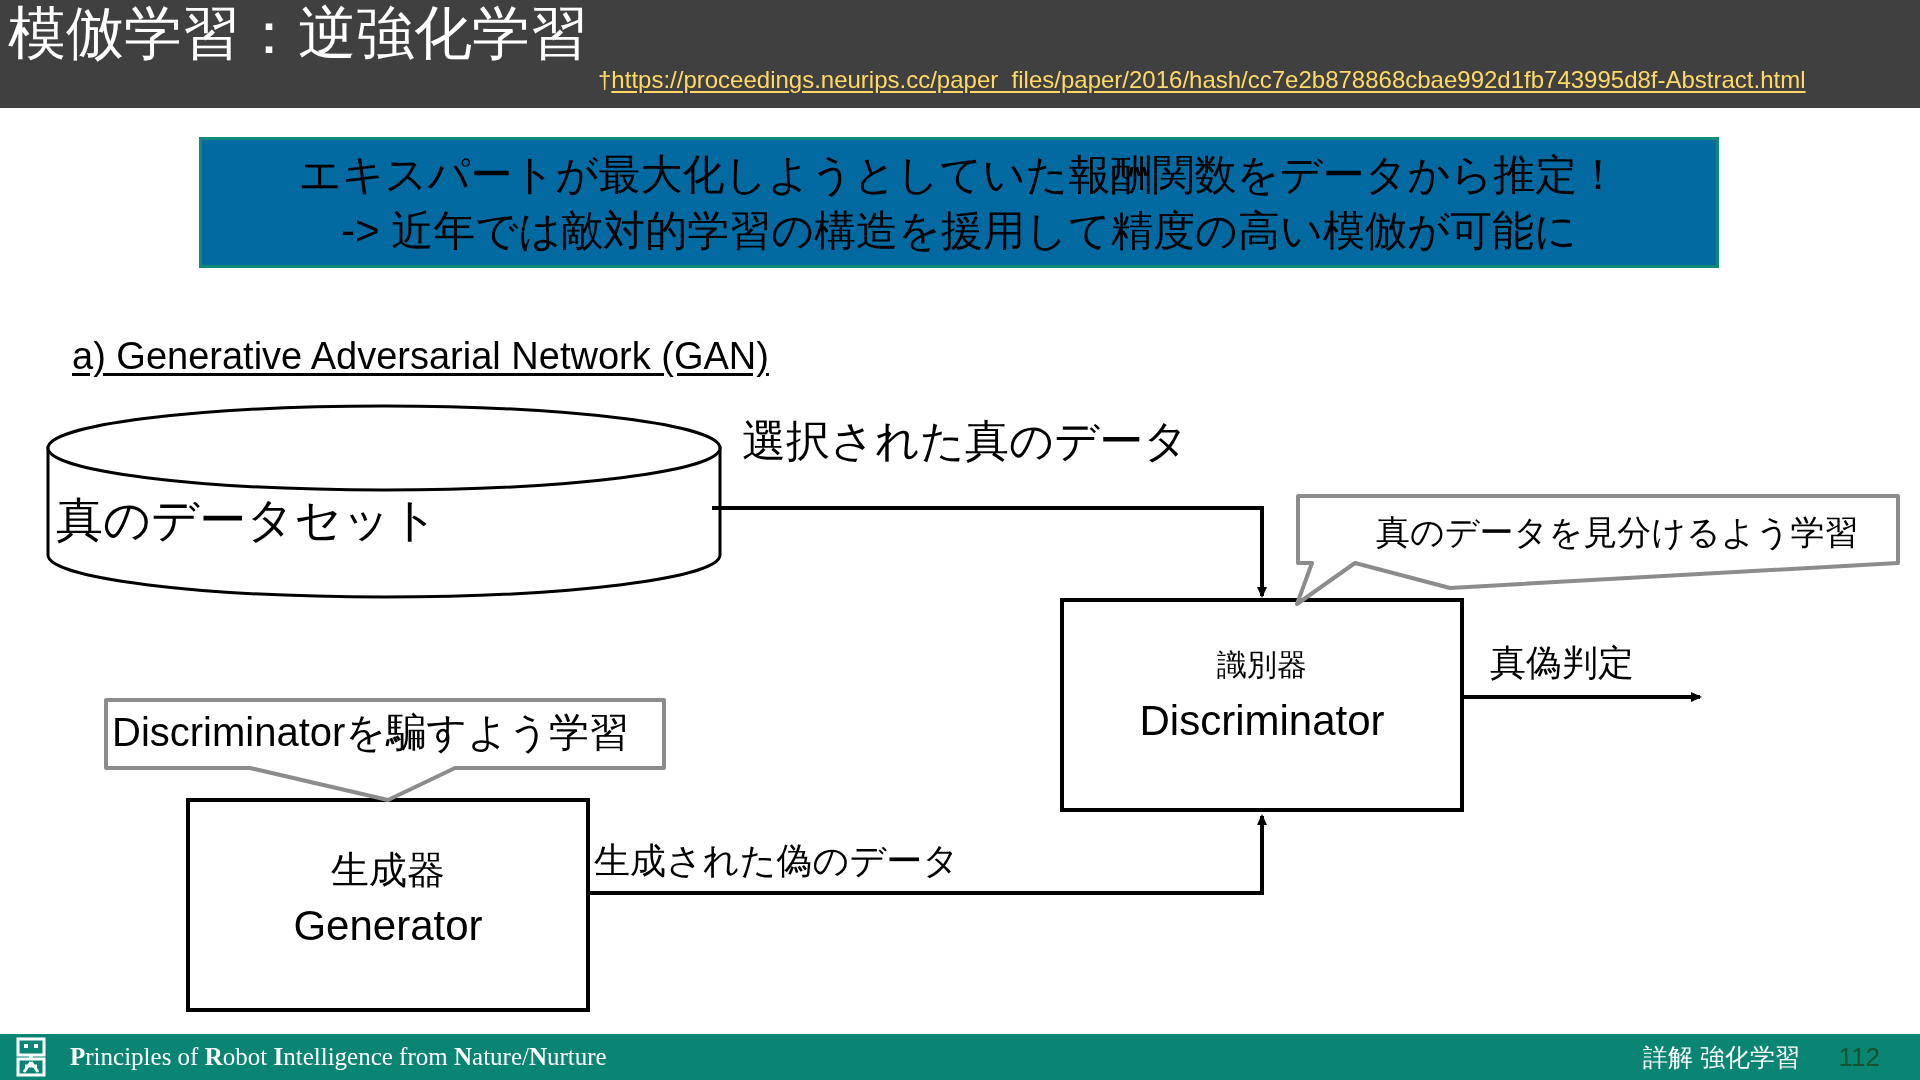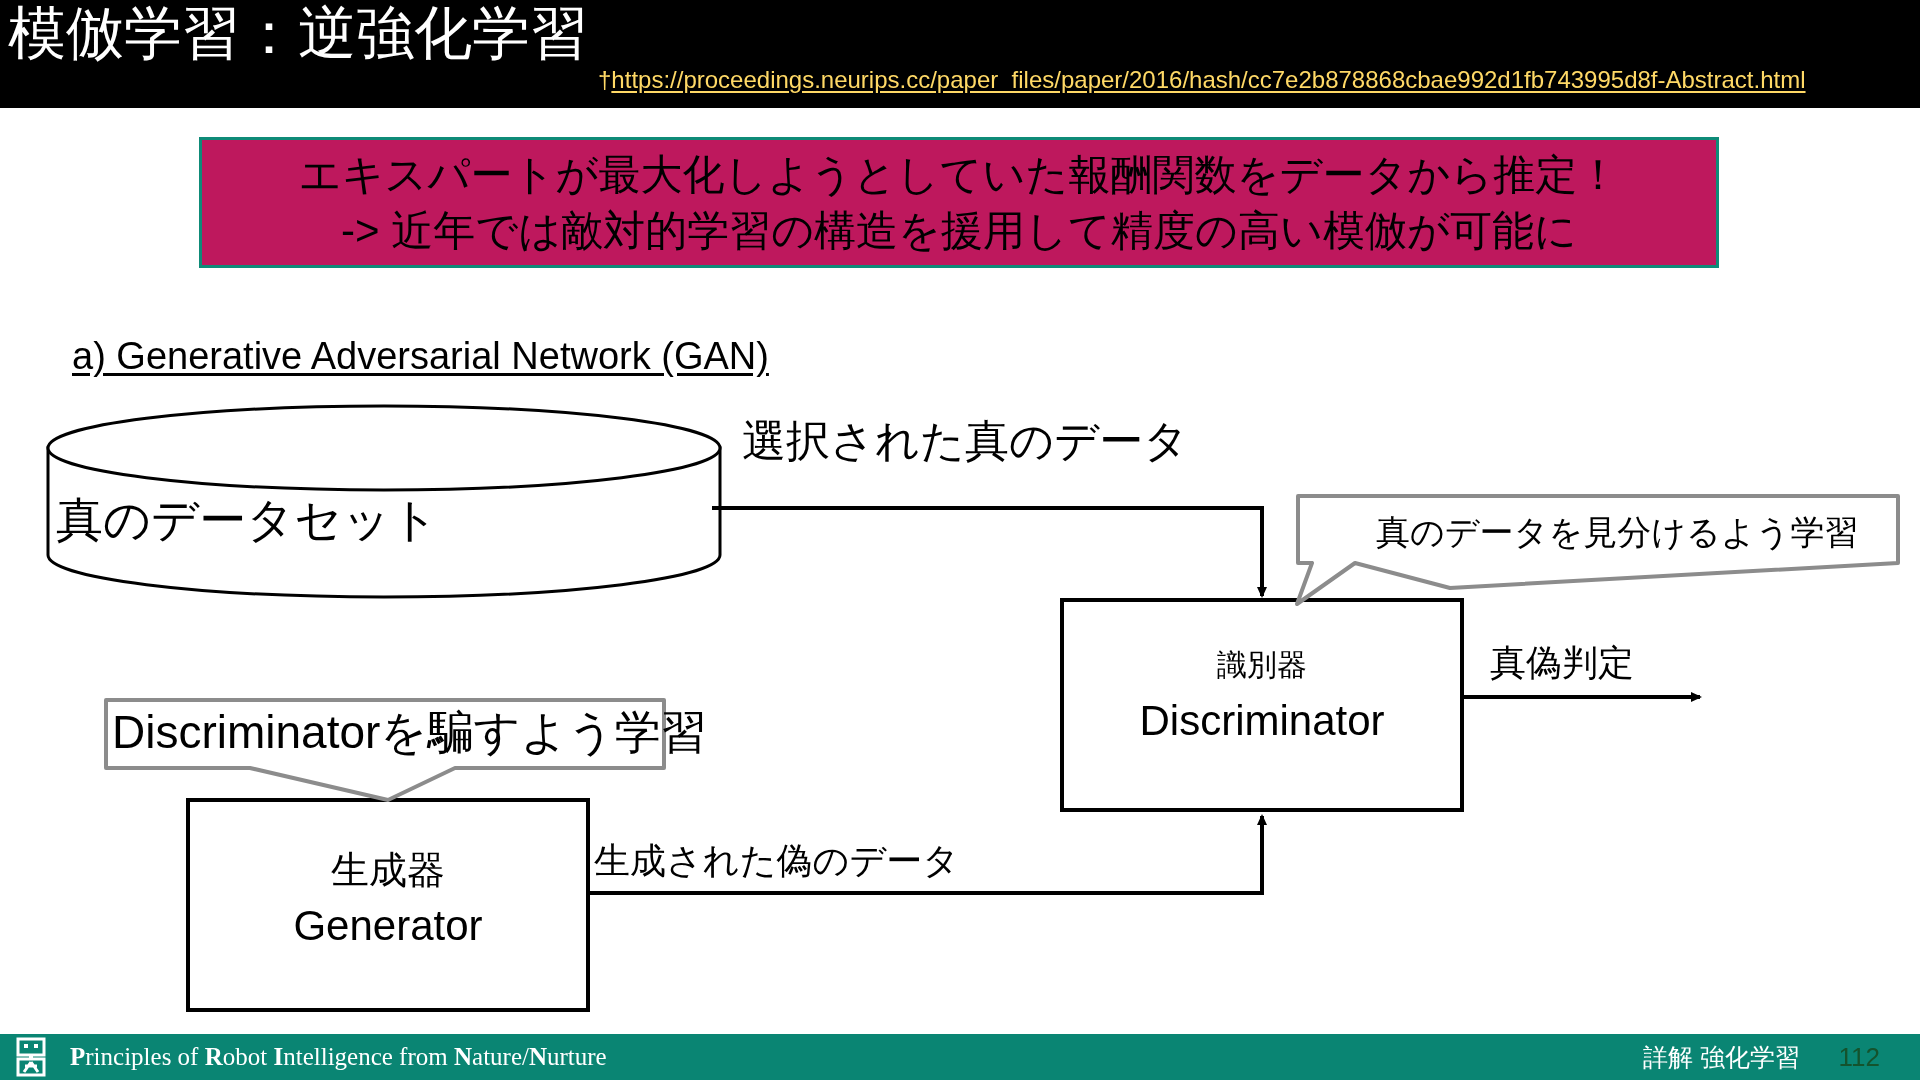--- a/index.html
+++ b/index.html
@@ -8,39 +8,39 @@
     background:#ffffff;
     font-family:"Liberation Sans","DejaVu Sans",sans-serif;
     overflow:hidden;
     position:relative;
   }
   .slide{position:absolute;inset:0;width:1920px;height:1080px;}
 
   
   .header{
     position:absolute;left:0;top:0;width:1920px;height:108px;
-    background:#000000;
+    background:#404040;
   }
   .header-title{
     position:absolute;left:8px;top:-2px;
     font-size:58px;line-height:70px;color:#ffffff;
     white-space:nowrap;letter-spacing:0px;
   }
   .header-ref{
     position:absolute;left:598px;top:66px;
     font-size:24px;line-height:28px;color:#ffd966;
     white-space:nowrap;
   }
   .header-ref .dag{color:#ffd966;text-decoration:none;}
   .header-ref a{color:#ffd966;text-decoration:underline;text-underline-offset:3px;}
 
   
   .summary-box{
     position:absolute;left:199px;top:137px;width:1520px;height:131px;
-    border:3px solid #0e8b78;background:#be185d;box-sizing:border-box;
+    border:3px solid #0e8b78;background:#0369a1;box-sizing:border-box;
     display:flex;flex-direction:column;align-items:center;justify-content:center;
   }
   .summary-line{
     font-size:42px;line-height:56px;color:#000000;white-space:nowrap;
   }
 
   
   .section-heading{
     position:absolute;left:72px;top:333px;
     font-size:38px;line-height:46px;color:#000000;
@@ -52,21 +52,21 @@
   .diagram{position:absolute;left:0;top:0;width:1920px;height:1080px;}
 
   
   .lbl{position:absolute;color:#000;white-space:nowrap;}
   .lbl-dataset{left:56px;top:495px;width:660px;text-align:left;font-size:47px;line-height:50px;}
   .lbl-selected{left:742px;top:418px;font-size:44px;line-height:46px;}
   .lbl-callout-real{left:1376px;top:510px;width:560px;text-align:left;font-size:34px;line-height:44px;}
   .lbl-disc-ja{left:1062px;top:640px;width:400px;text-align:center;font-size:30px;line-height:50px;}
   .lbl-disc-en{left:1062px;top:694px;width:400px;text-align:center;font-size:42px;line-height:54px;}
   .lbl-verdict{left:1490px;top:640px;font-size:36px;line-height:46px;}
-  .lbl-callout-fool{left:112px;top:710px;width:560px;text-align:left;font-size:46px;line-height:44px;}
+  .lbl-callout-fool{left:112px;top:710px;width:560px;text-align:left;font-size:40px;line-height:44px;}
   .lbl-gen-ja{left:188px;top:845px;width:400px;text-align:center;font-size:38px;line-height:50px;}
   .lbl-gen-en{left:188px;top:899px;width:400px;text-align:center;font-size:42px;line-height:54px;}
   .lbl-fake{left:594px;top:838px;font-size:36px;line-height:46px;}
 
   
   .footer{
     position:absolute;left:0;top:1034px;width:1920px;height:46px;
     background:#0a8573;
   }
   .footer-icon{

